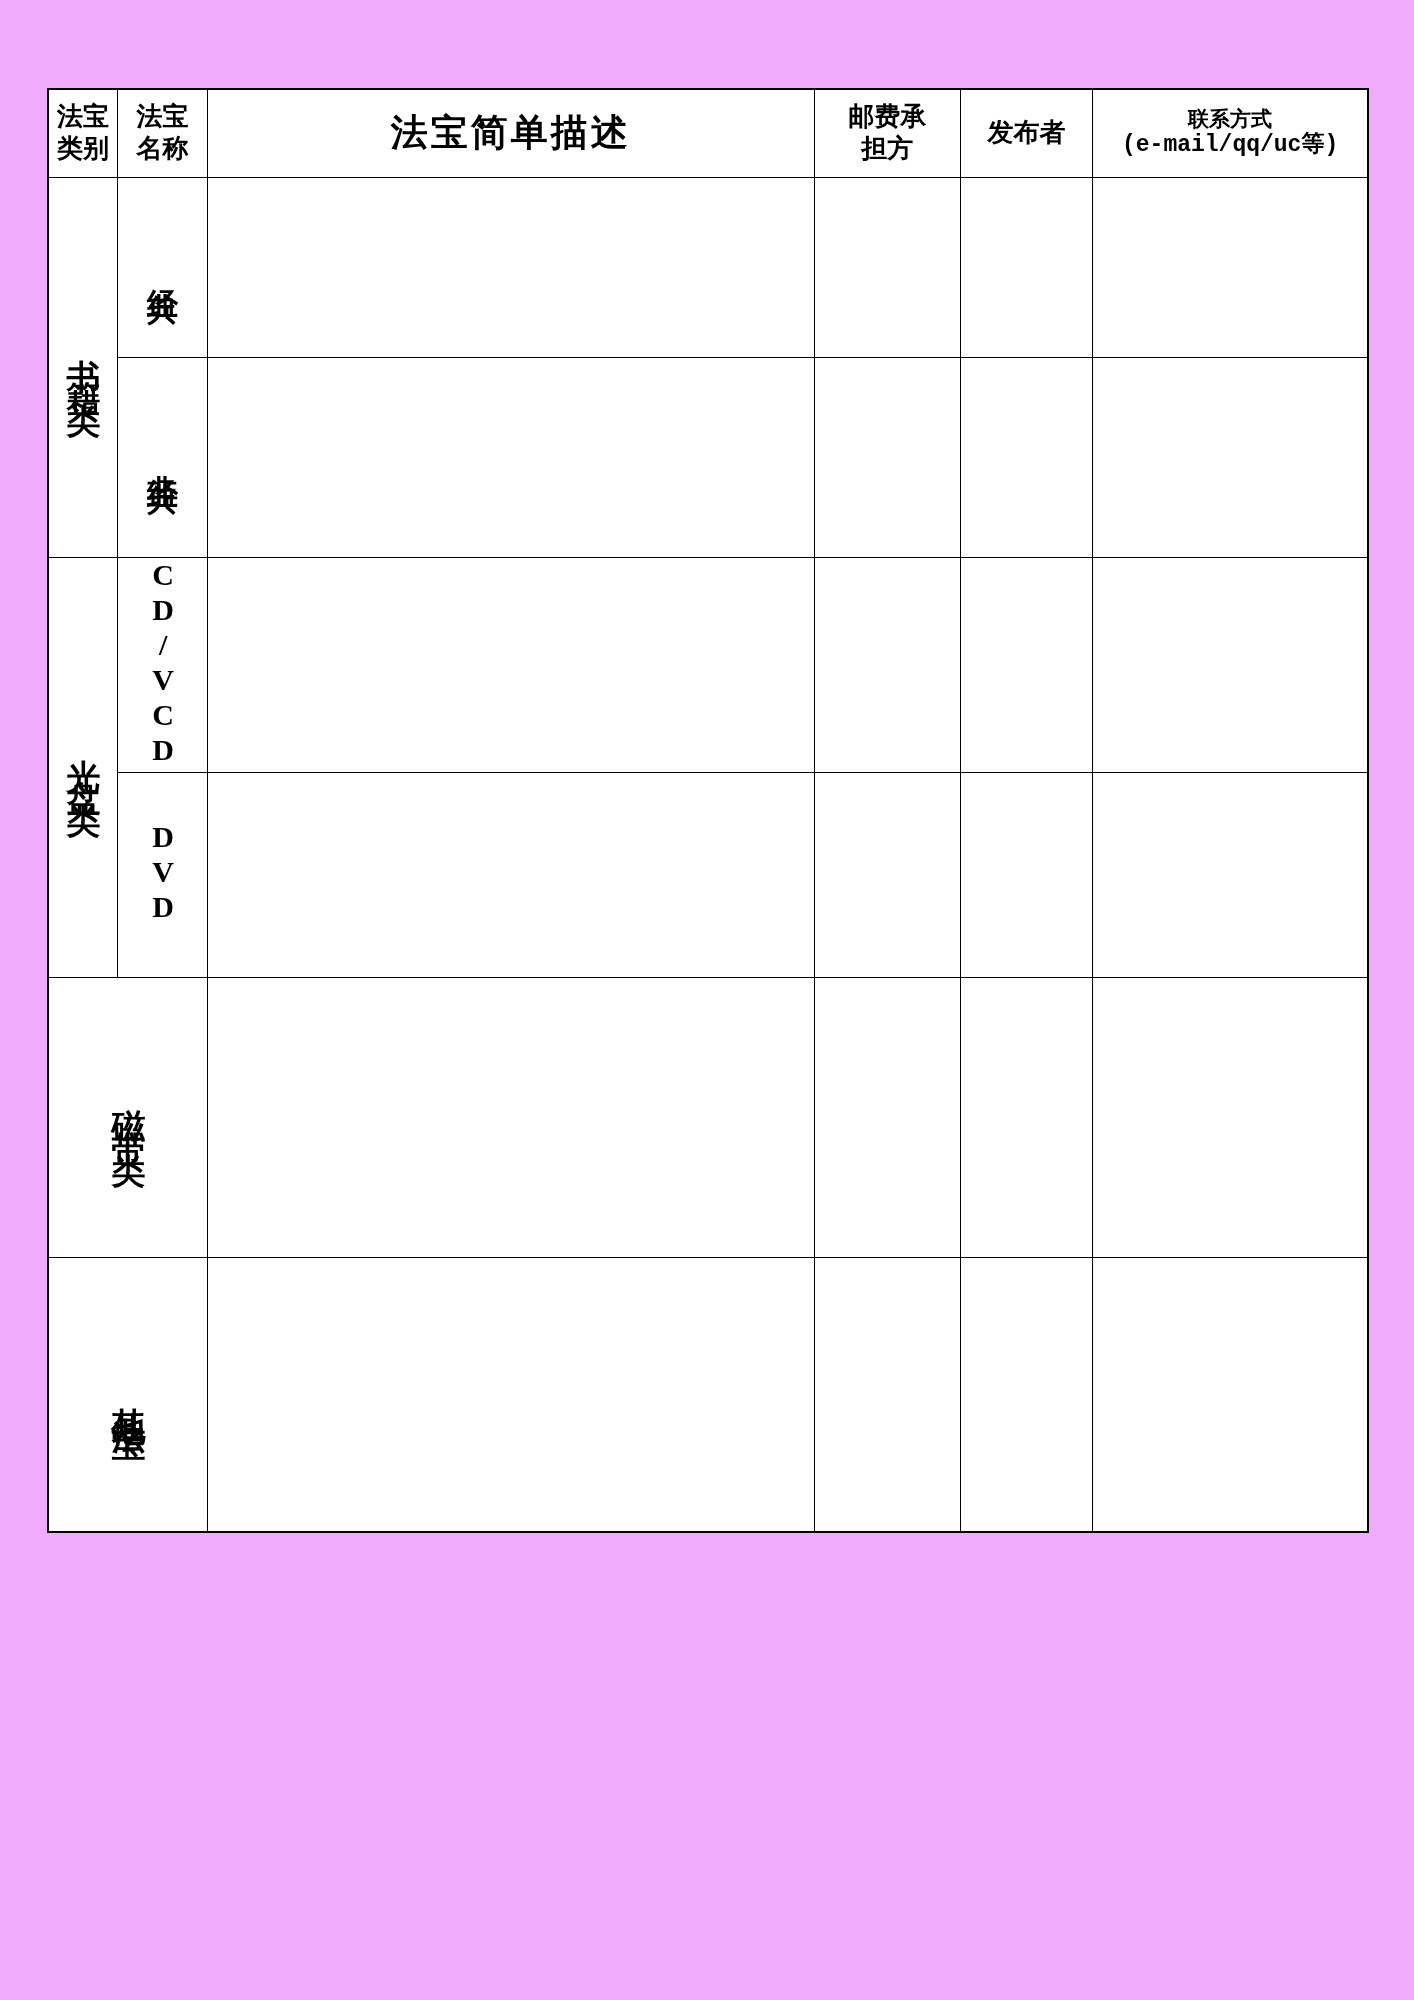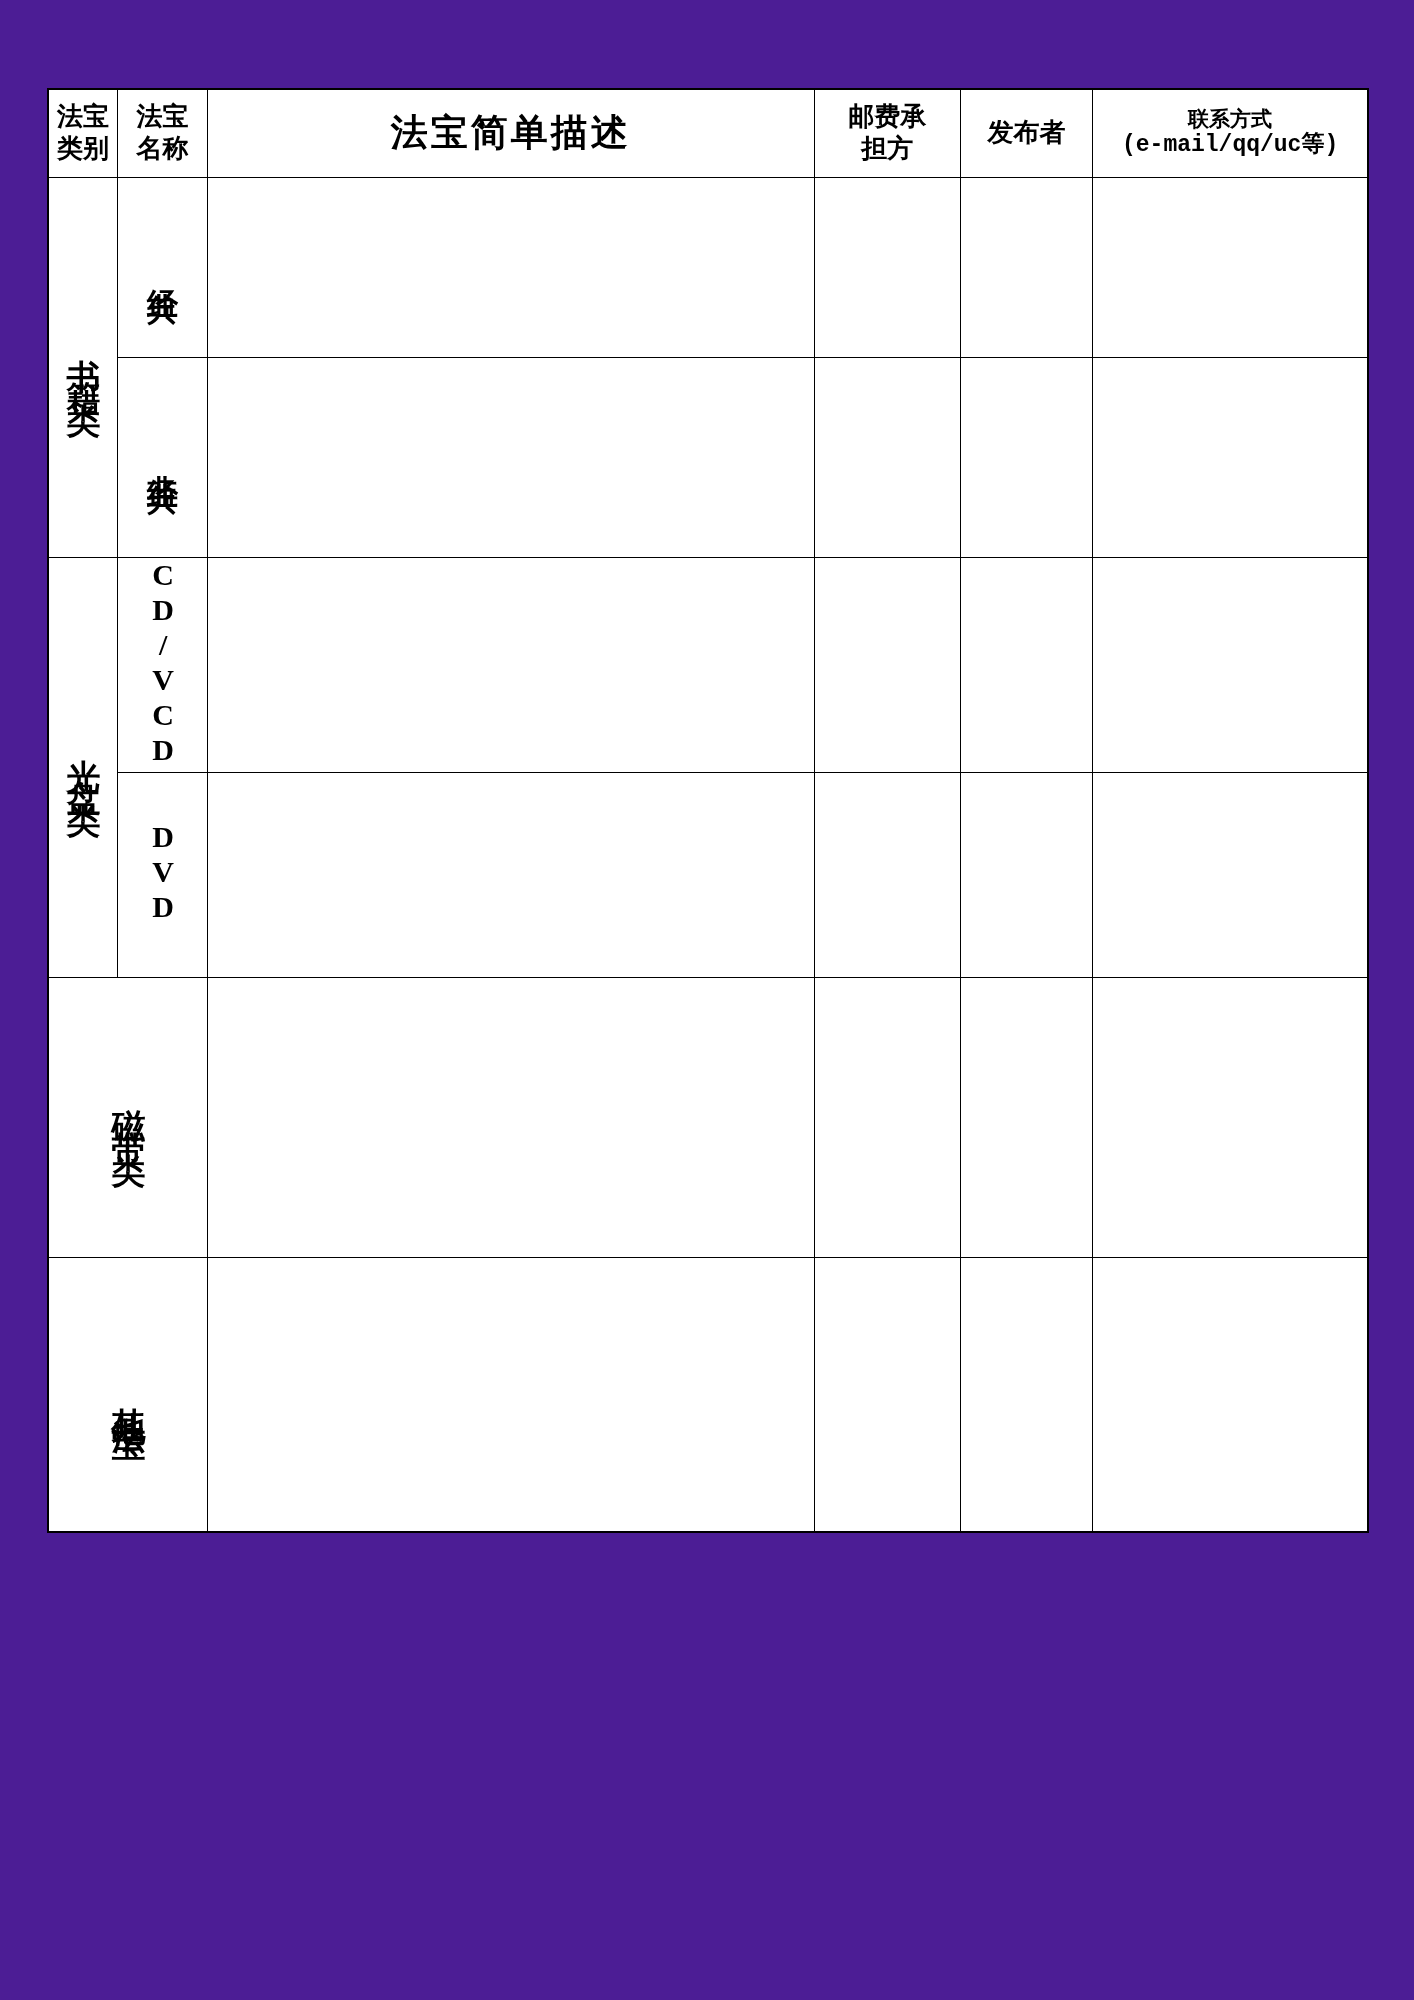--- a/index.html
+++ b/index.html
@@ -15,21 +15,21 @@
     position: relative;
     overflow: hidden;
   }
 
   .page {
     position: absolute;
     left: 0;
     top: 0;
     width: 1414px;
     height: 2000px;
-    background: #4c1d95;
+    background: #f0abfc;
   }
 
   .doc-table {
     position: absolute;
     left: 47px;
     top: 88px;
     width: 1322px;
     border-collapse: collapse;
     table-layout: fixed;
   }

